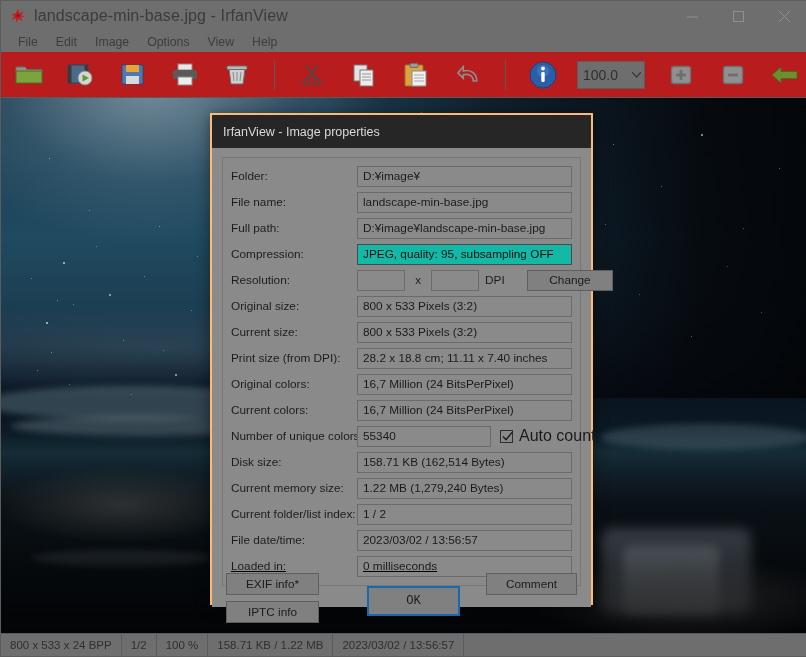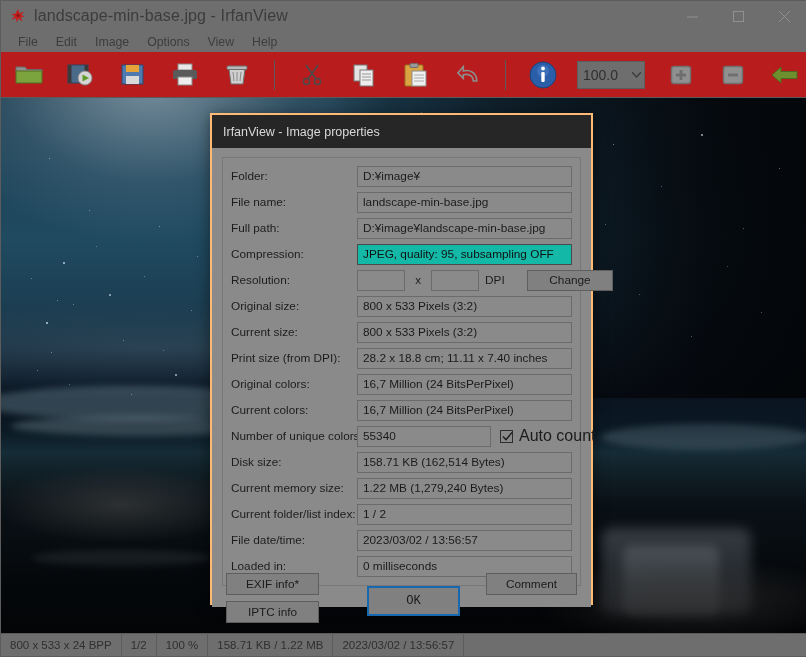--- a/index.html
+++ b/index.html
@@ -195,21 +195,21 @@
   .group {
     border: 1px solid #777;
     background: #8a8a8a;
     padding: 7px 8px 8px 8px;
   }
 
   .row {
     display: flex; align-items: center;
     height: 22px; margin-bottom: 4px;
   }
-  .row:last-child { margin-bottom: 0; }
+  .row:last-child { margin-bottom: 0; text-decoration: underline; }
   .lbl {
     width: 126px; flex: none;
     font-size: 11.8px; color: #1d1d1d;
     white-space: nowrap;
   }
   .fld {
     flex: 1;
     height: 21px;
     background: #8a8a8a;
     border: 1px solid #6b6b6b;

